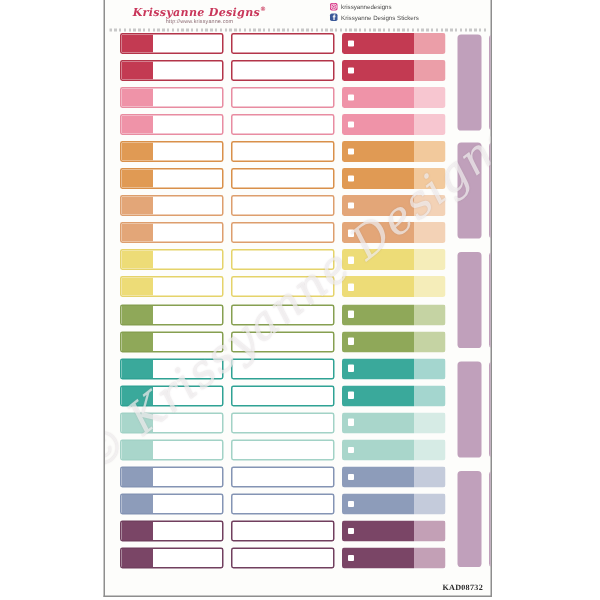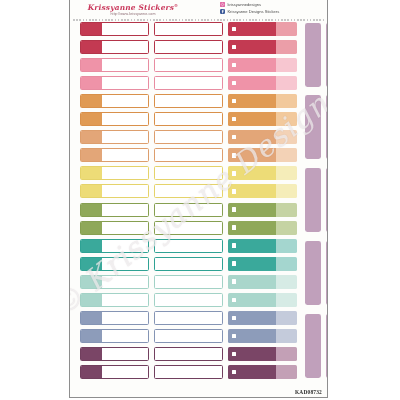--- a/index.html
+++ b/index.html
@@ -145,21 +145,21 @@
 </head>
 <body>
 
 <div id="stage">
 
   <div id="sheet">
 
     <div id="header">
 
       <div id="brand">
-        <div class="brand-name"><span>Krissyanne Stickers</span><span class="brand-reg">®</span></div>
+        <div class="brand-name"><span>Krissyanne Designs</span><span class="brand-reg">®</span></div>
         <div class="brand-url">http://www.krissyanne.com</div>
       </div>
 
       <div id="social">
         <div class="social-row">
           <span class="ico ico-ig">
             <svg viewBox="0 0 12 12" width="5" height="5">
                 <rect x="2" y="2" width="8" height="8" rx="2.4" fill="none" stroke="#fff" stroke-width="1.3"></rect>
                 <circle cx="6" cy="6" r="2" fill="none" stroke="#fff" stroke-width="1.3"></circle>
               </svg>

